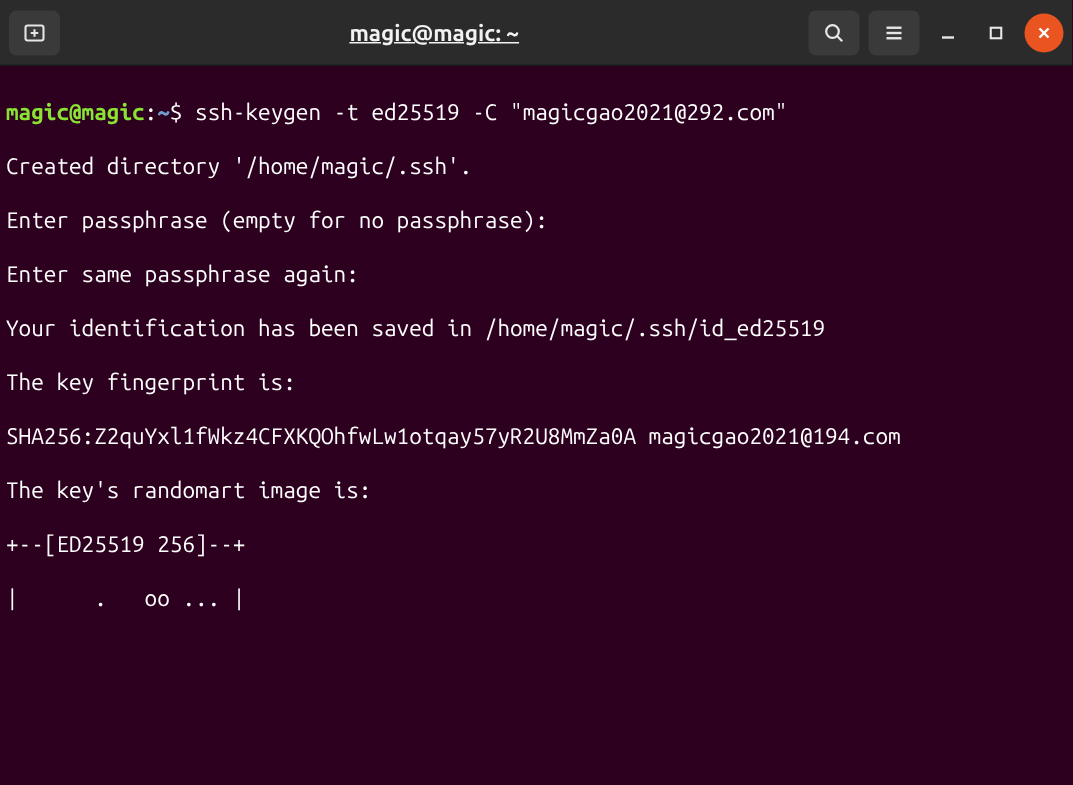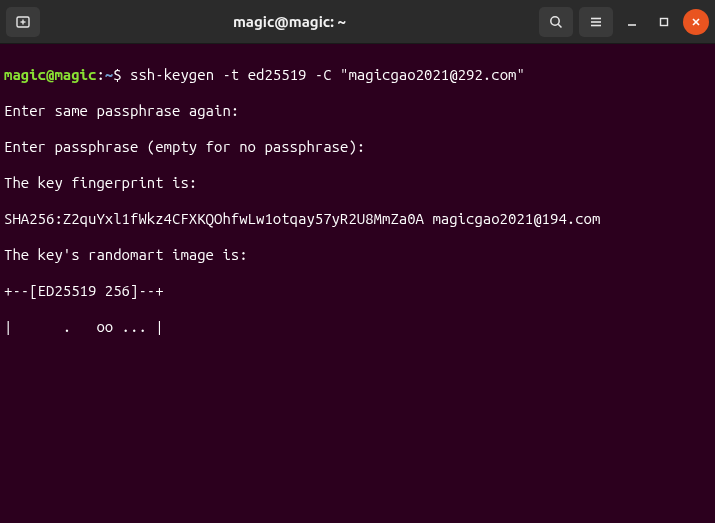--- a/index.html
+++ b/index.html
@@ -20,20 +20,21 @@
     border-bottom: 1px solid #1a1a1a;
   }
   .tb-left, .tb-right { display: flex; align-items: center; gap: 6px; }
   .tb-center {
     flex: 1;
     text-align: center;
     color: #f2f2f2;
     font-family: Ubuntu, "Segoe UI", sans-serif;
     font-weight: bold;
     font-size: 15px;
+    text-decoration: underline;
   }
   .tb-btn {
     width: 34px; height: 30px;
     background: #3a3a3a;
     border-radius: 5px;
     display: flex; align-items: center; justify-content: center;
     color: #e6e6e6;
   }
   .tb-btn svg { display:block; }
   .winctl {
@@ -99,22 +100,24 @@
       <svg width="12" height="12" viewBox="0 0 12 12">
           <line x1="3" y1="3" x2="9" y2="9" stroke="#fff" stroke-width="1.6"></line>
           <line x1="9" y1="3" x2="3" y2="9" stroke="#fff" stroke-width="1.6"></line>
         </svg>
     </div>
   </div>
 </div>
 
 <div class="terminal">
 <div class="line"><span class="prompt-user">magic@magic</span><span>:</span><span class="prompt-path">~</span><span>$</span> <span>ssh-keygen -t ed25519 -C "magicgao2021@292.com"</span></div>
+<div class="line">Created directory '/home/magic/.ssh'.</div>
+<div class="line">Enter passphrase (empty for no passphrase):</div>
 <div class="line">Enter same passphrase again:</div>
-<div class="line">Enter passphrase (empty for no passphrase):</div>
+<div class="line">Your identification has been saved in /home/magic/.ssh/id_ed25519</div>
 <div class="line">The key fingerprint is:</div>
 <div class="line">SHA256:Z2quYxl1fWkz4CFXKQOhfwLw1otqay57yR2U8MmZa0A magicgao2021@194.com</div>
 <div class="line">The key's randomart image is:</div>
 <div class="line">+--[ED25519 256]--+</div>
 <div class="line">|      .   oo ... |</div>
 
 
 
 
 

